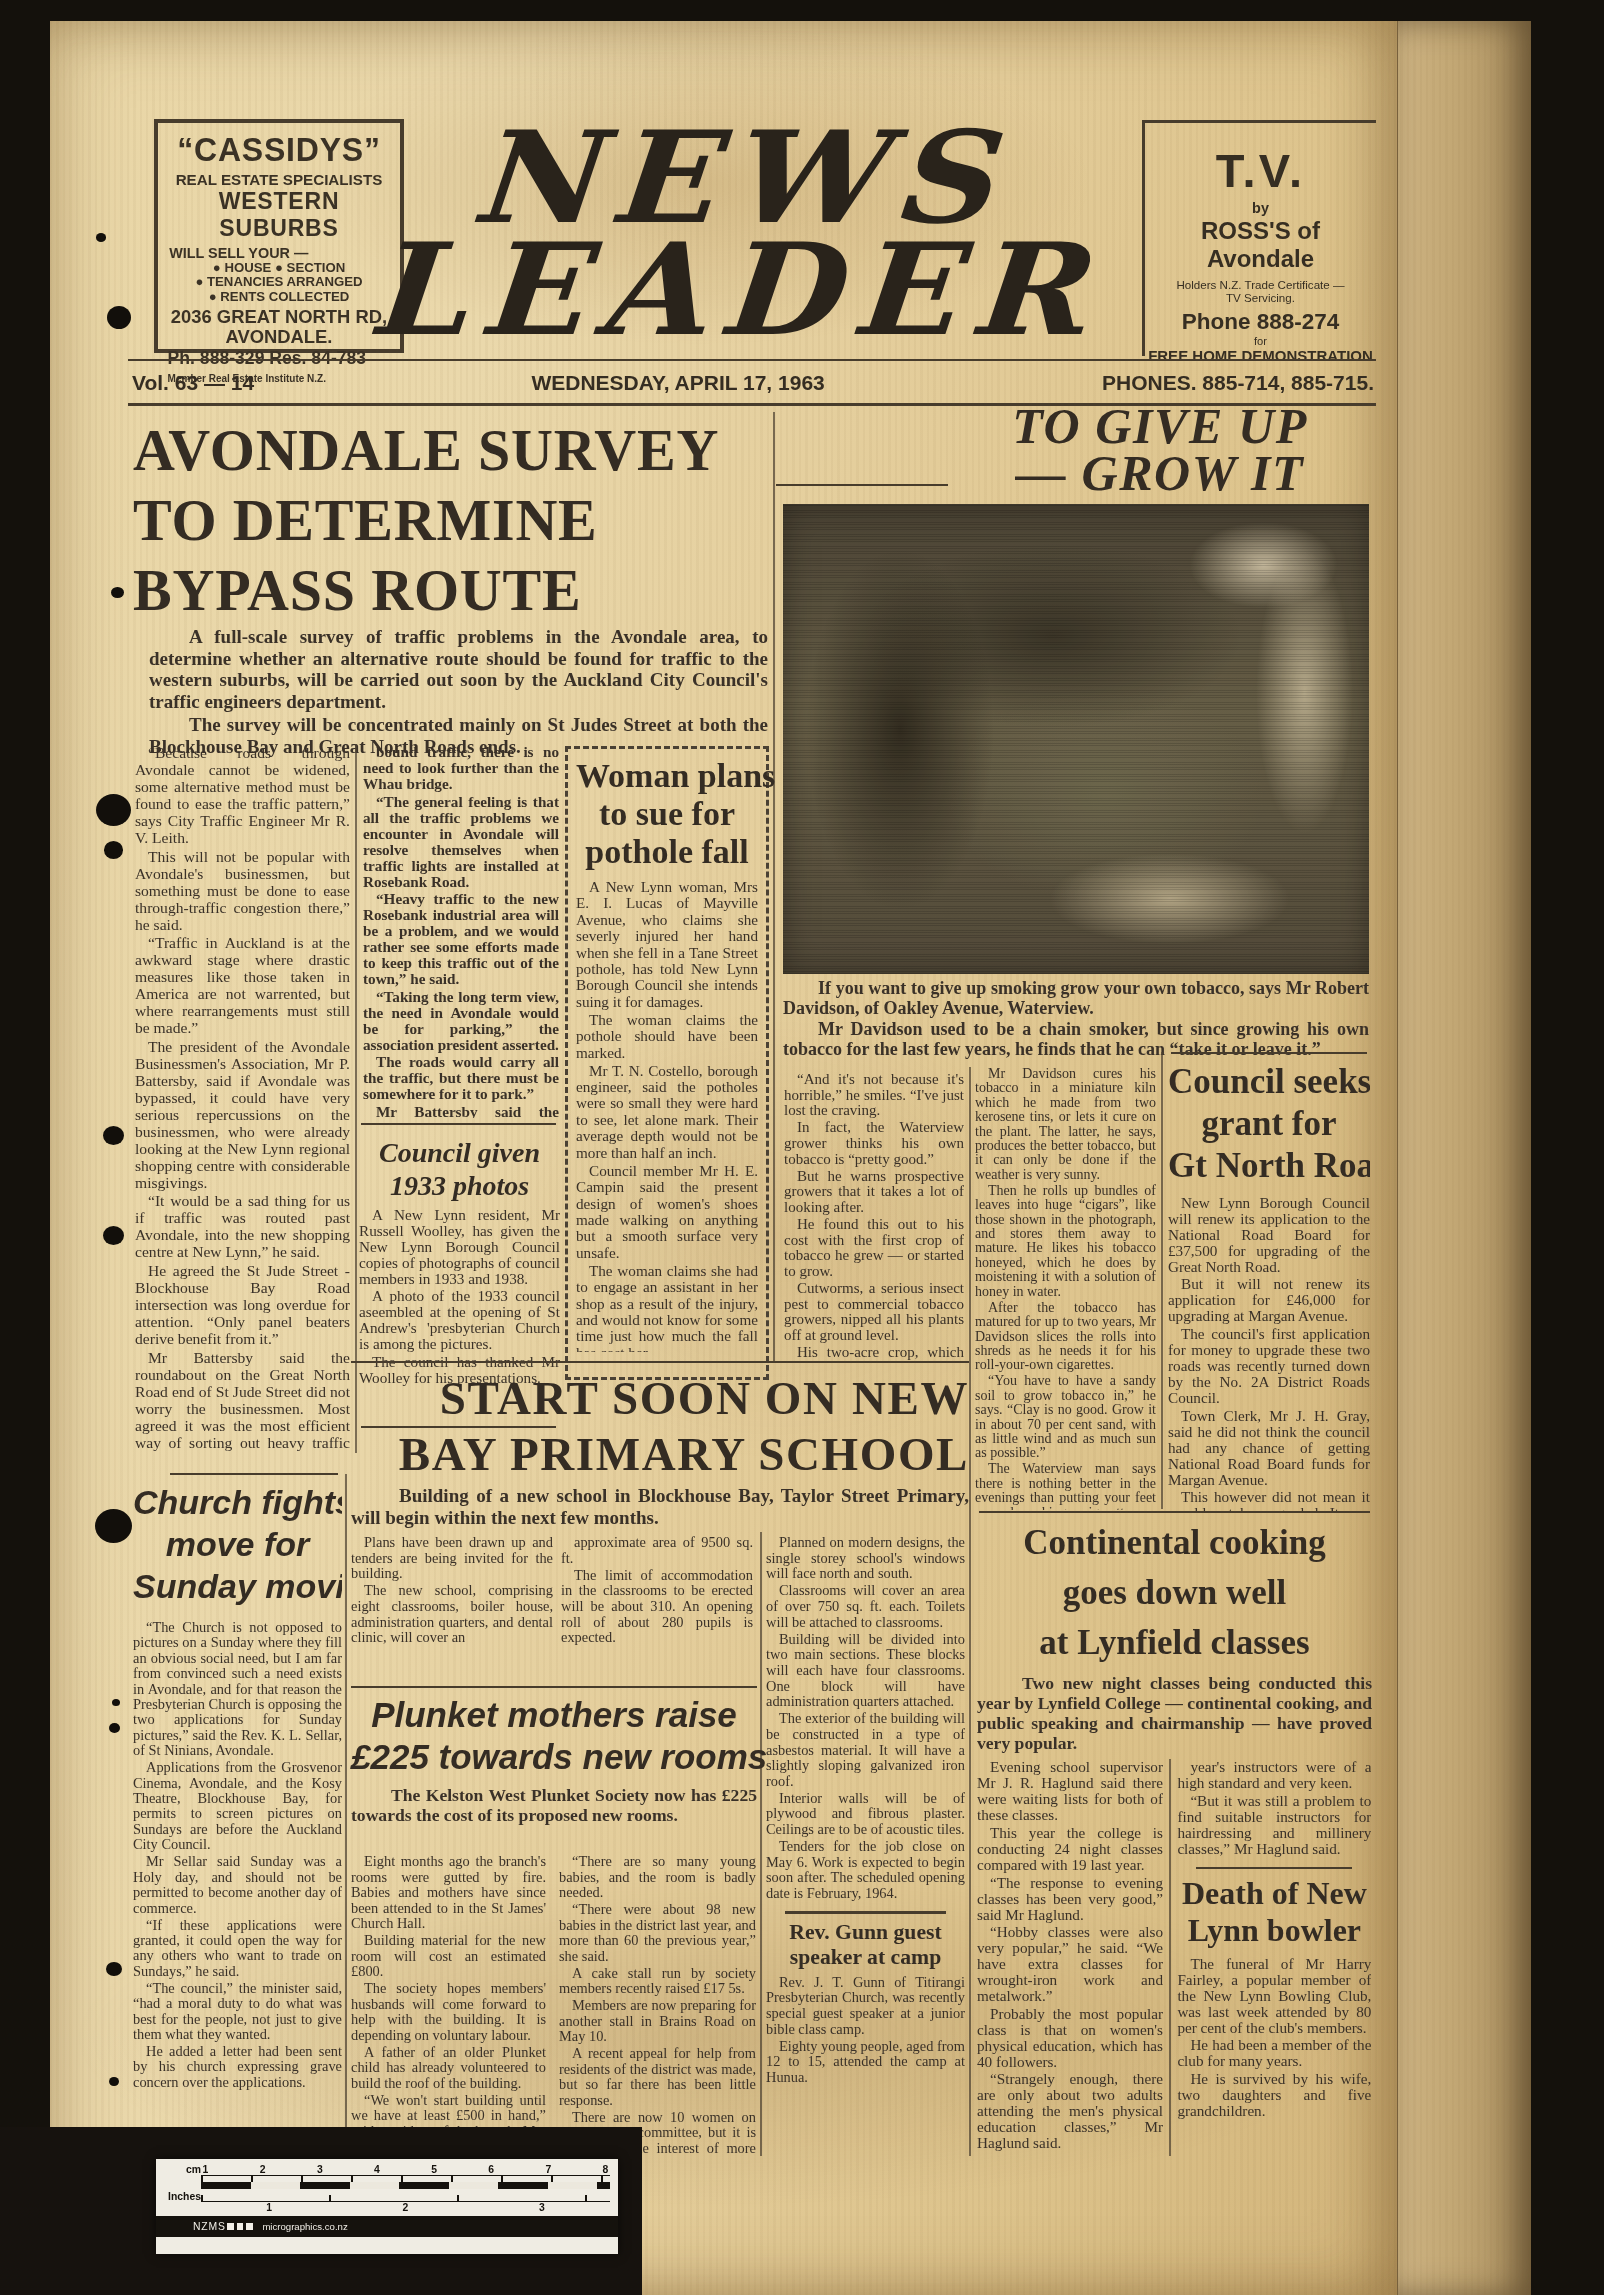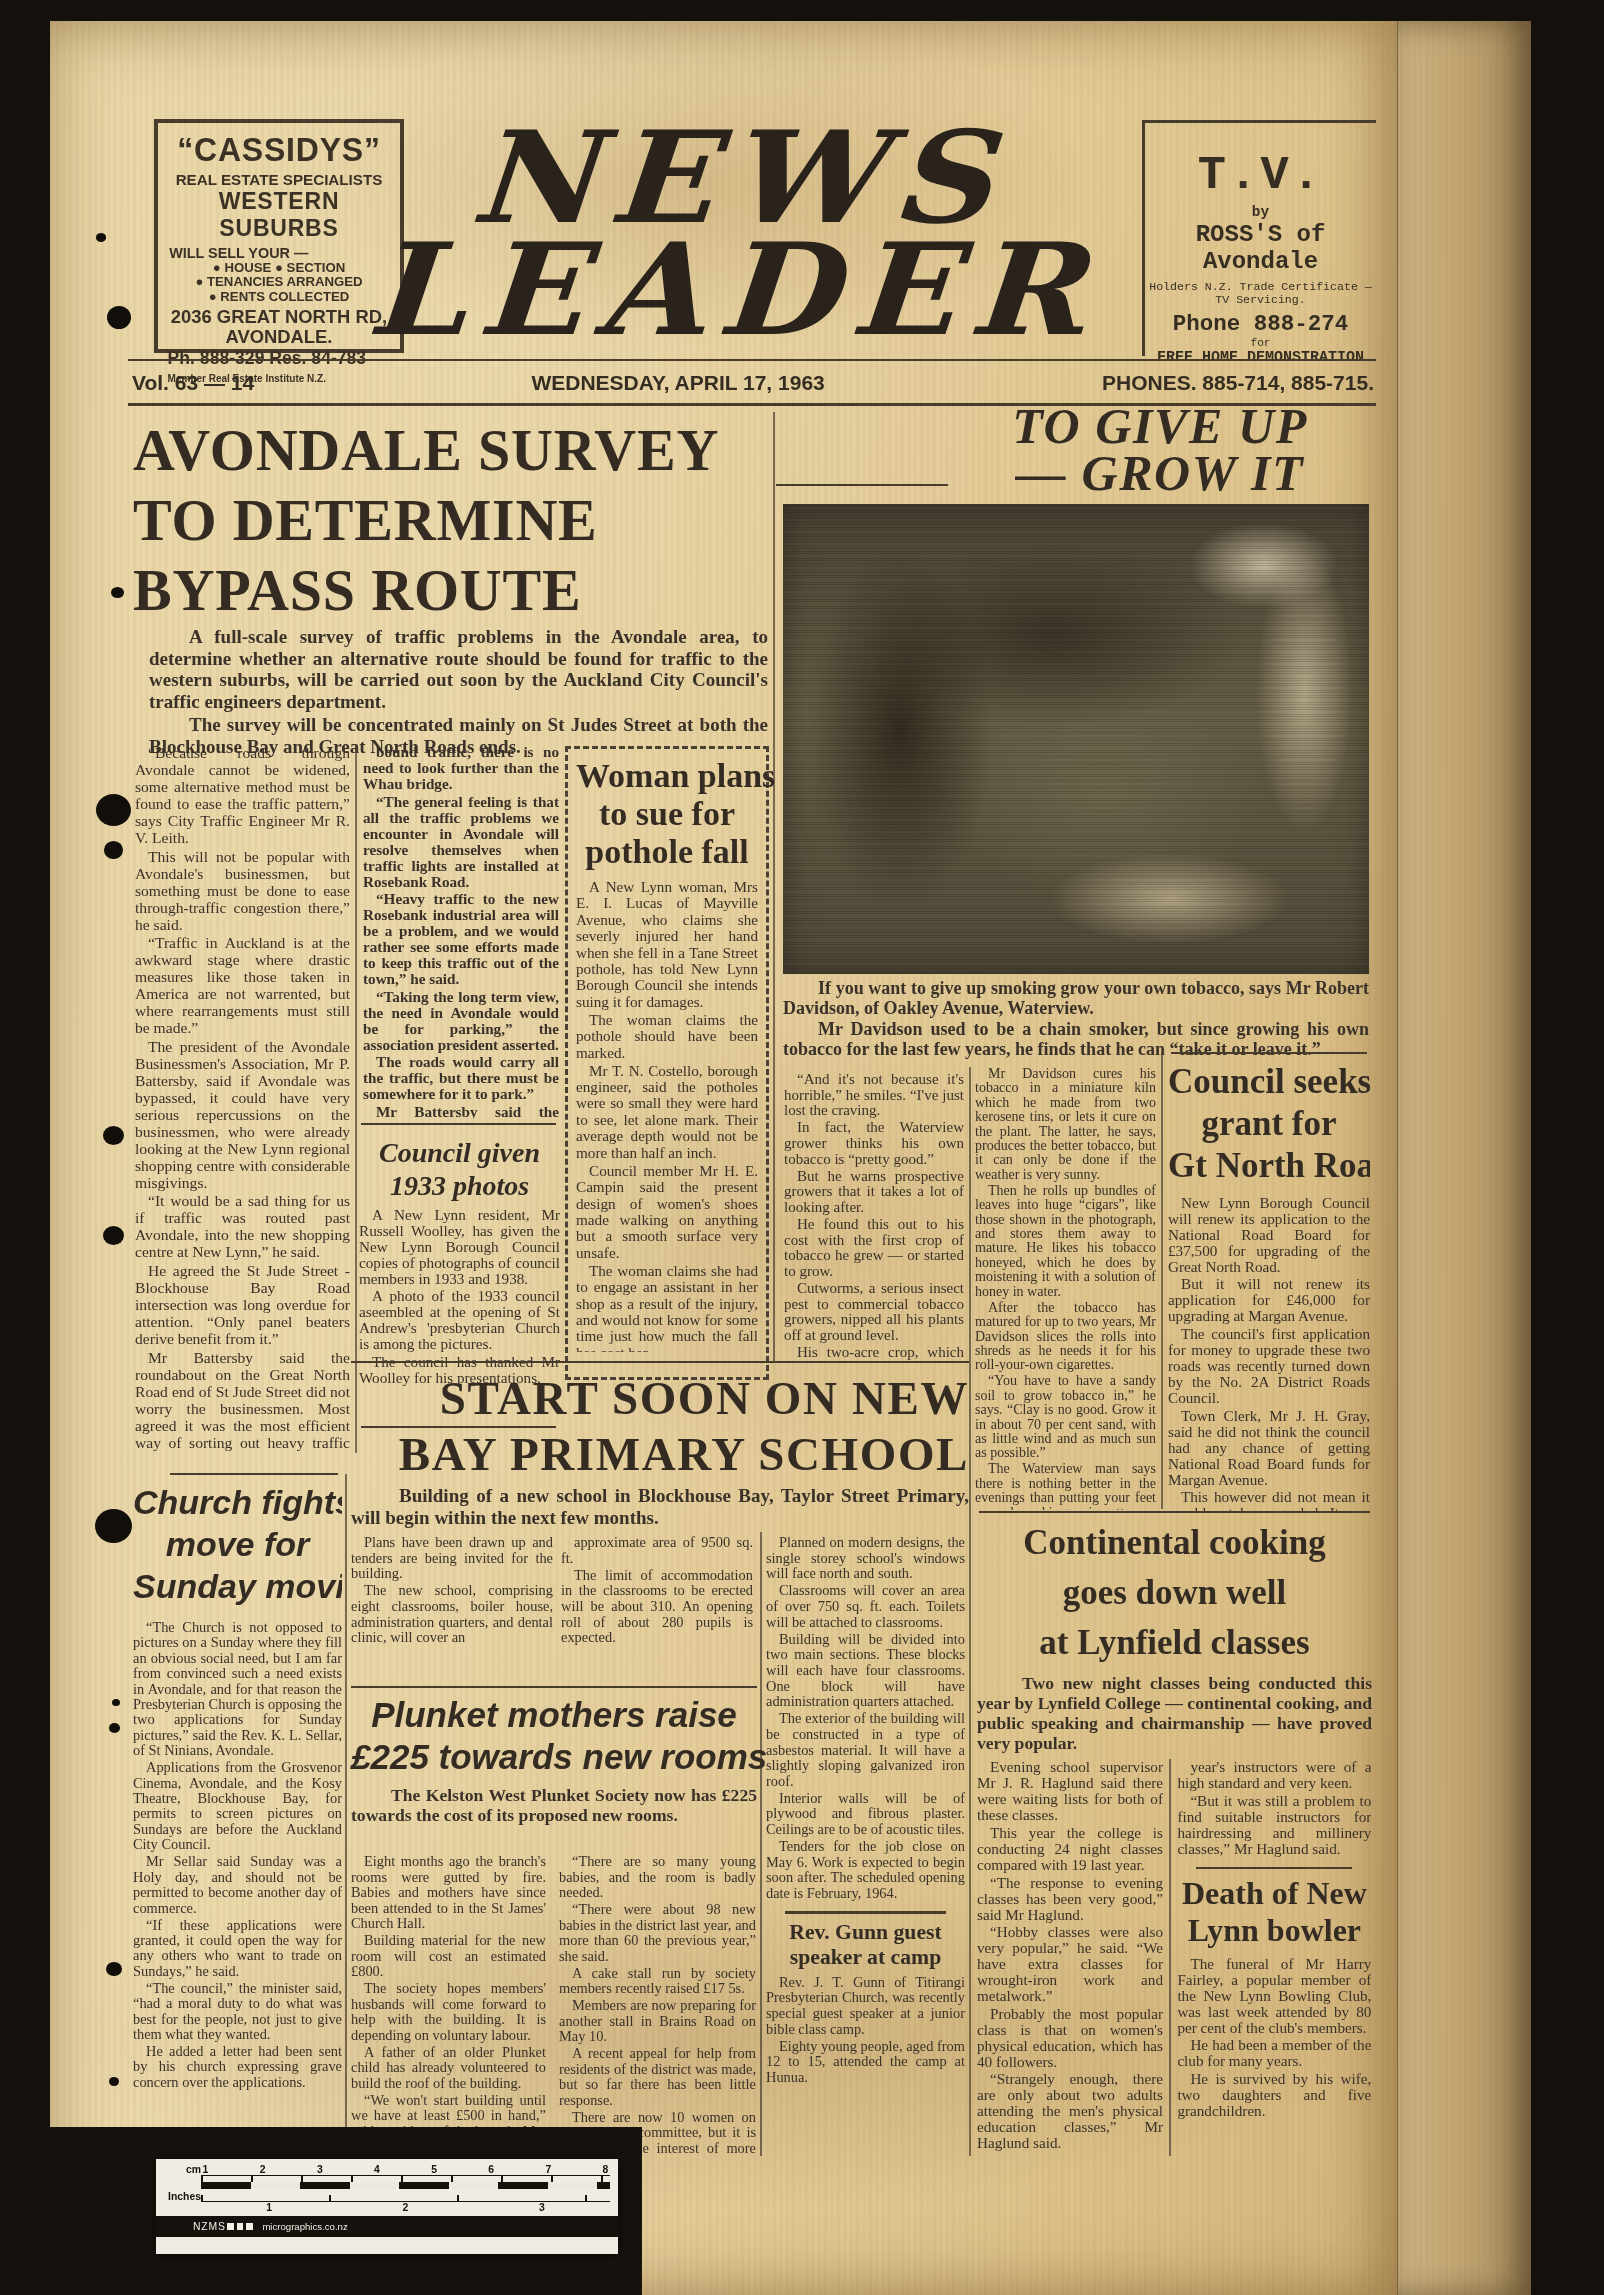--- a/index.html
+++ b/index.html
@@ -40,21 +40,21 @@
   .cas-l3{font-size:14.4px;font-weight:bold;text-align:left;padding-left:6.4px;margin-top:2.4px;}
   .cas-bullets div{font-size:13.2px;font-weight:bold;line-height:1.12;}
   .cas-addr{font-size:18.4px;font-weight:bold;line-height:1.05;margin-top:2.4px;}
   .cas-phone{font-size:17.6px;font-weight:bold;margin-top:2.4px;text-align:left;padding-left:4.8px;}
   .cas-member{font-size:10px;font-weight:bold;margin-top:3.2px;text-align:left;padding-left:4.8px;}
   .masthead{transform:skewX(-7deg) scaleX(1.08);transform-origin:left top;color:#29231b;
             font-family:"DejaVu Serif","Liberation Serif",serif;font-style:italic;font-weight:bold;line-height:.88;}
   .m1{font-size:127px;letter-spacing:11.2px;margin-left:83px;}
   .m2{font-size:127px;letter-spacing:13px;}
   .tvad{border-top:3.2px solid #473c2c;border-left:3.2px solid #473c2c;text-align:center;color:#362e22;
-        font-family:Liberation Mono, monospace;padding-top:26px;box-sizing:border-box;}
+        font-family:Liberation Sans, sans-serif;padding-top:20px;box-sizing:border-box;}
   .tv-title{font-size:47px;font-weight:bold;letter-spacing:3.2px;}
   .tv-by{font-size:14.4px;font-weight:bold;margin-top:1.6px;}
   .tv-store{font-size:24px;font-weight:bold;margin-top:1.6px;}
   .tv-cert{font-size:11.6px;line-height:1.15;margin-top:4.8px;}
   .tv-phone{font-size:22.5px;font-weight:bold;margin-top:4.8px;}
   .tv-for{font-size:11.2px;}
   .tv-offer{font-size:15px;font-weight:bold;}
   
   .dateline{display:flex;justify-content:space-between;align-items:center;
             font-family:"Liberation Sans","DejaVu Sans",sans-serif;font-weight:bold;

